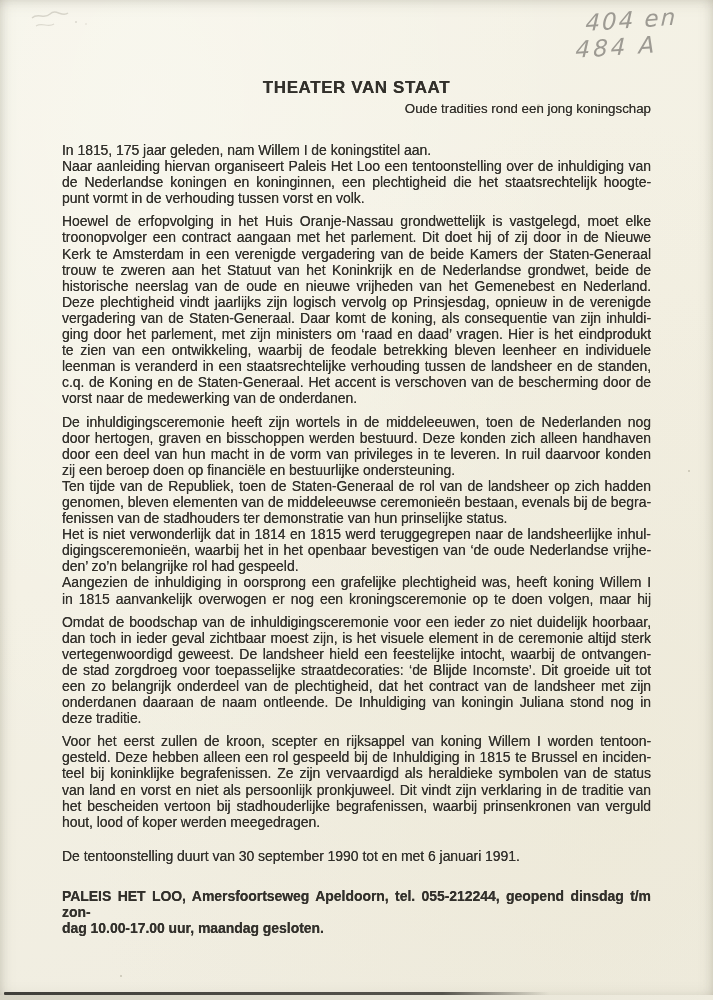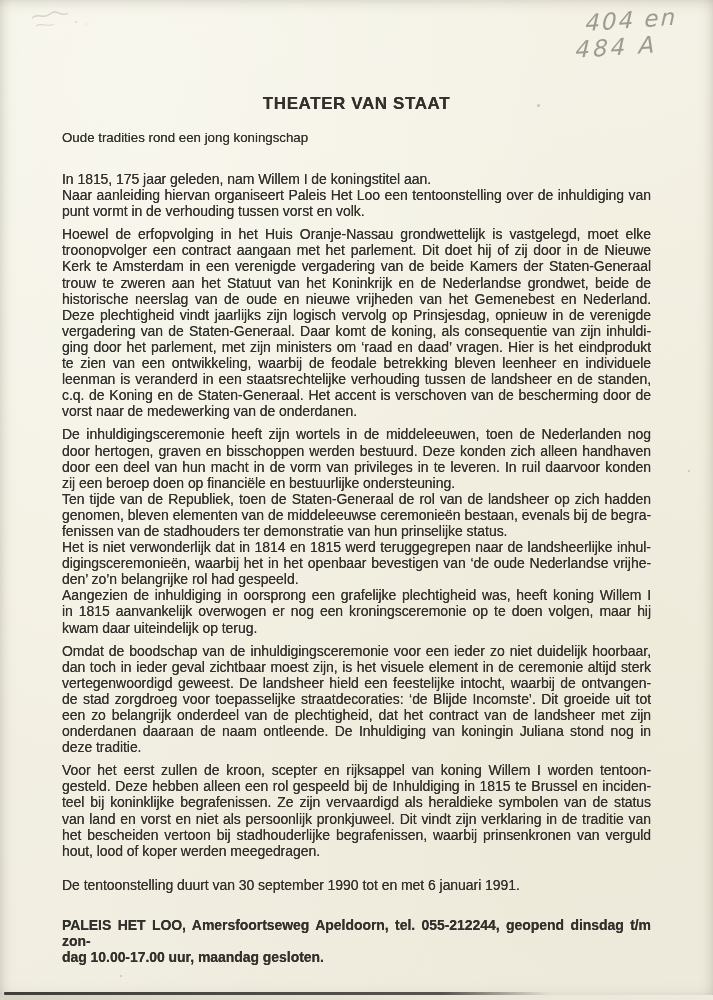--- a/index.html
+++ b/index.html
@@ -22,33 +22,33 @@
       inset 0 10px 18px -12px rgba(110,105,88,0.25),
       inset 0 -10px 18px -12px rgba(100,95,80,0.35);
     color: var(--ink, #32302b);
   }
   .content {
     position: absolute;
     left: 62px; top: 78px;
     width: 589px;
   }
   .title {
-    margin: 16px;
+    margin: 0;
     font-size: 17px;
     line-height: 20px;
     font-weight: bold;
     text-align: center;
     letter-spacing: 0.6px;
     text-shadow: 0 0 0.5px rgba(40,38,34,0.9);
   }
   .subtitle {
     margin-top: 3px;
     font-size: 13.3px;
     line-height: 16px;
-    text-align: left;
+    text-align: right;
     text-shadow: 0 0 0.4px rgba(46,45,41,0.8);
   }
   .doc-body { margin-top: 25px; }
   .block { margin: 0 0 7px 0; }
   .block-5 { margin-top: 18px; }   
   .block-6 { margin-top: 24px; font-weight: bold; }  
   .line {
     font-size: 14px;
     line-height: 16.1px;
     letter-spacing: -0.05px;
@@ -109,20 +109,21 @@
     <div class="hn2">484 A</div>
   </div>
 
   <div class="content">
     <h1 class="title">THEATER VAN STAAT</h1>
     <div class="subtitle">Oude tradities rond een jong koningschap</div>
     <div class="doc-body">
         <div class="block block-0">
           <div class="line left">In 1815, 175 jaar geleden, nam Willem I de koningstitel aan.</div>
           <div class="line">Naar aanleiding hiervan organiseert Paleis Het Loo een tentoonstelling over de inhuldiging van</div>
+          <div class="line">de Nederlandse koningen en koninginnen, een plechtigheid die het staatsrechtelijk hoogte-</div>
           <div class="line left">punt vormt in de verhouding tussen vorst en volk.</div>
         </div>
         <div class="block block-1">
           <div class="line">Hoewel de erfopvolging in het Huis Oranje-Nassau grondwettelijk is vastgelegd, moet elke</div>
           <div class="line">troonopvolger een contract aangaan met het parlement. Dit doet hij of zij door in de Nieuwe</div>
           <div class="line">Kerk te Amsterdam in een verenigde vergadering van de beide Kamers der Staten-Generaal</div>
           <div class="line">trouw te zweren aan het Statuut van het Koninkrijk en de Nederlandse grondwet, beide de</div>
           <div class="line">historische neerslag van de oude en nieuwe vrijheden van het Gemenebest en Nederland.</div>
           <div class="line">Deze plechtigheid vindt jaarlijks zijn logisch vervolg op Prinsjesdag, opnieuw in de verenigde</div>
           <div class="line">vergadering van de Staten-Generaal. Daar komt de koning, als consequentie van zijn inhuldi-</div>
@@ -138,21 +139,20 @@
           <div class="line">door een deel van hun macht in de vorm van privileges in te leveren. In ruil daarvoor konden</div>
           <div class="line left">zij een beroep doen op financiële en bestuurlijke ondersteuning.</div>
           <div class="line">Ten tijde van de Republiek, toen de Staten-Generaal de rol van de landsheer op zich hadden</div>
           <div class="line">genomen, bleven elementen van de middeleeuwse ceremonieën bestaan, evenals bij de begra-</div>
           <div class="line left">fenissen van de stadhouders ter demonstratie van hun prinselijke status.</div>
           <div class="line">Het is niet verwonderlijk dat in 1814 en 1815 werd teruggegrepen naar de landsheerlijke inhul-</div>
           <div class="line">digingsceremonieën, waarbij het in het openbaar bevestigen van ‘de oude Nederlandse vrijhe-</div>
           <div class="line left">den’ zo’n belangrijke rol had gespeeld.</div>
           <div class="line">Aangezien de inhuldiging in oorsprong een grafelijke plechtigheid was, heeft koning Willem I</div>
           <div class="line">in 1815 aanvankelijk overwogen er nog een kroningsceremonie op te doen volgen, maar hij</div>
-          <div class="line left">kwam daar uiteindelijk op terug.</div>
         </div>
         <div class="block block-3">
           <div class="line">Omdat de boodschap van de inhuldigingsceremonie voor een ieder zo niet duidelijk hoorbaar,</div>
           <div class="line">dan toch in ieder geval zichtbaar moest zijn, is het visuele element in de ceremonie altijd sterk</div>
           <div class="line">vertegenwoordigd geweest. De landsheer hield een feestelijke intocht, waarbij de ontvangen-</div>
           <div class="line">de stad zorgdroeg voor toepasselijke straatdecoraties: ‘de Blijde Incomste’. Dit groeide uit tot</div>
           <div class="line">een zo belangrijk onderdeel van de plechtigheid, dat het contract van de landsheer met zijn</div>
           <div class="line">onderdanen daaraan de naam ontleende. De Inhuldiging van koningin Juliana stond nog in</div>
           <div class="line left">deze traditie.</div>
         </div>

